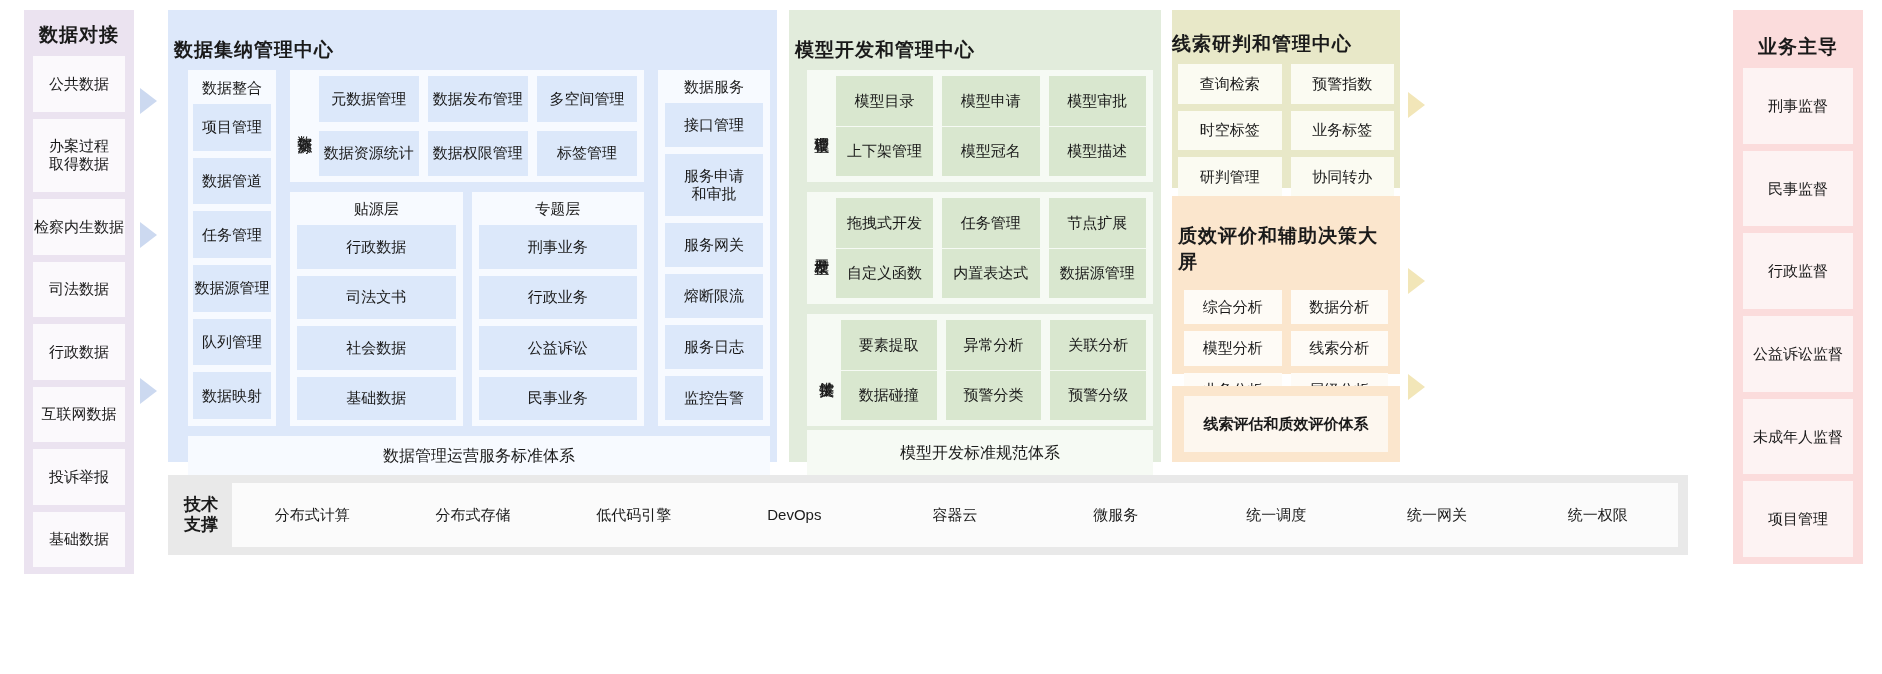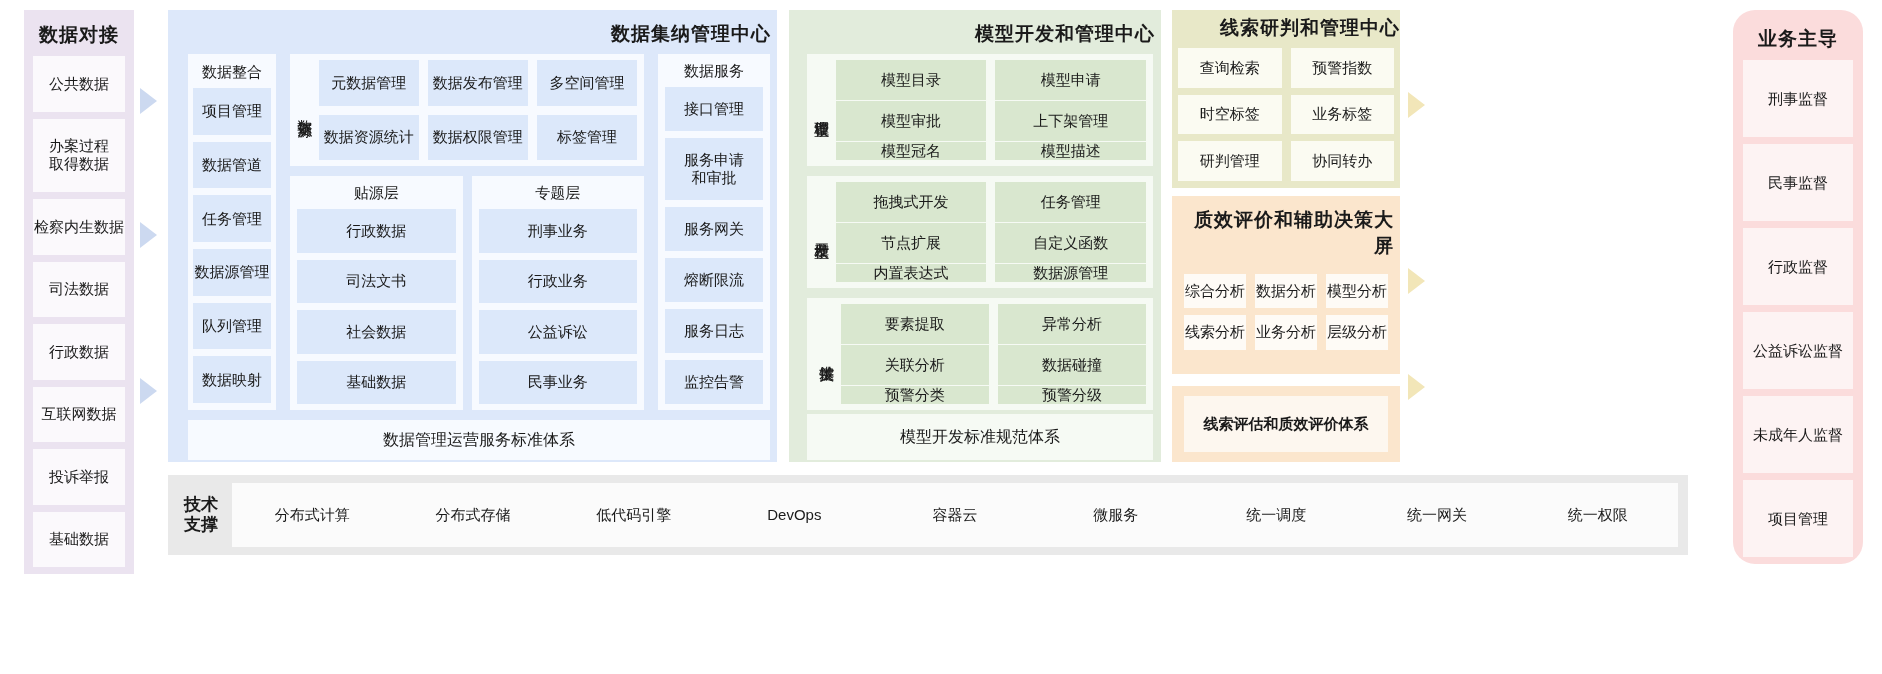--- a/index.html
+++ b/index.html
@@ -31,21 +31,21 @@
   .left-col .title{font-size:19px;font-weight:bold;letter-spacing:1px;margin:6px 0 8px;}
   .left-col .item{
     width:92px;flex:1 1 auto;margin-bottom:7px;background:#fbf9fc;font-size:15px;
   }
 
   
   .blue-panel{
     position:absolute;left:168px;top:10px;width:609px;height:452px;
     background:#dde8fa;box-sizing:border-box;padding:6px;
   }
-  .panel-title{text-align:right;font-size:19px;font-weight:bold;letter-spacing:1px;margin:5px 0 7px;}
+  .panel-title{text-align:left;font-size:19px;font-weight:bold;letter-spacing:1px;margin:21px 0 7px;}
 
   .blue-body{position:relative;height:406px;}
 
   .integr-box{
     position:absolute;left:14px;top:0;width:88px;height:356px;
     background:#f7faff;display:flex;flex-direction:column;align-items:center;
     padding-top:4px;box-sizing:border-box;
   }
   .integr-box .sub-title{font-size:15px;margin:5px 0 6px;}
   .integr-box .item{width:78px;flex:1 1 auto;margin-bottom:7px;background:#dce8fa;font-size:15px;}
@@ -85,54 +85,54 @@
   .green-panel{
     position:absolute;left:789px;top:10px;width:372px;height:452px;
     background:#e2ecdc;box-sizing:border-box;padding:6px;
   }
   .green-body{position:relative;height:406px;}
   .g-group{
     position:absolute;left:12px;width:346px;background:#f6faf4;
     display:flex;align-items:center;box-sizing:border-box;padding:6px 7px;
   }
   .g-group .vlabel{letter-spacing:0;}
-  .g-grid{flex:1;display:grid;grid-template-columns:repeat(2,1fr);grid-template-rows:repeat(2,1fr);gap:1px 9px;height:100%;}
+  .g-grid{flex:1;display:grid;grid-template-columns:repeat(3,1fr);grid-template-rows:repeat(2,1fr);gap:1px 9px;height:100%;}
   .g-grid .item{background:#d9e7cf;font-size:15px;}
   .green-footer{
     position:absolute;left:12px;top:360px;width:346px;height:46px;
     background:#f6faf4;font-size:16px;
   }
 
   
   .yellow-panel{
     position:absolute;left:1172px;top:10px;width:228px;height:178px;
     background:#e8e8c8;box-sizing:border-box;
   }
   .y-grid{display:grid;grid-template-columns:repeat(2,1fr);grid-template-rows:repeat(3,1fr);gap:7px 9px;height:133px;padding:0 6px;box-sizing:border-box;}
   .y-grid .item{background:#fbfbf2;font-size:15px;}
 
   
   .orange-panel{
     position:absolute;left:1172px;top:196px;width:228px;height:178px;
     background:#fbe6cd;box-sizing:border-box;padding:6px;
   }
-  .o-grid{display:grid;grid-template-columns:repeat(3,1fr);grid-template-rows:repeat(3,1fr);gap:7px 9px;height:133px;padding:8px 6px;box-sizing:border-box;}
+  .o-grid{display:grid;grid-template-columns:repeat(2,1fr);grid-template-rows:repeat(3,1fr);gap:7px 9px;height:133px;padding:8px 6px;box-sizing:border-box;}
   .o-grid .item{background:#fefbf6;font-size:15px;}
 
   .orange-footer-wrap{
     position:absolute;left:1172px;top:386px;width:228px;height:76px;
     background:#fbe6cd;box-sizing:border-box;padding:10px 12px;
   }
   .orange-footer{width:100%;height:100%;background:#fdf7ef;font-size:15px;font-weight:bold;}
 
   
   .right-col{
     position:absolute;left:1733px;top:10px;width:130px;height:554px;
     background:#fbdcdc;display:flex;flex-direction:column;align-items:center;
-    padding-top:10px;box-sizing:border-box;border-radius:22px;
+    padding-top:18px;box-sizing:border-box;
   }
   .right-col .title{font-size:19px;font-weight:bold;letter-spacing:1px;margin:6px 0 8px;}
   .right-col .item{width:110px;flex:1 1 auto;margin-bottom:7px;background:#fdf3f3;font-size:15px;}
 
   
   .tech-bar{
     position:absolute;left:168px;top:475px;width:1520px;height:80px;
     background:#e9e9e9;display:flex;align-items:center;box-sizing:border-box;padding:8px 10px;
   }
   .tech-label{

